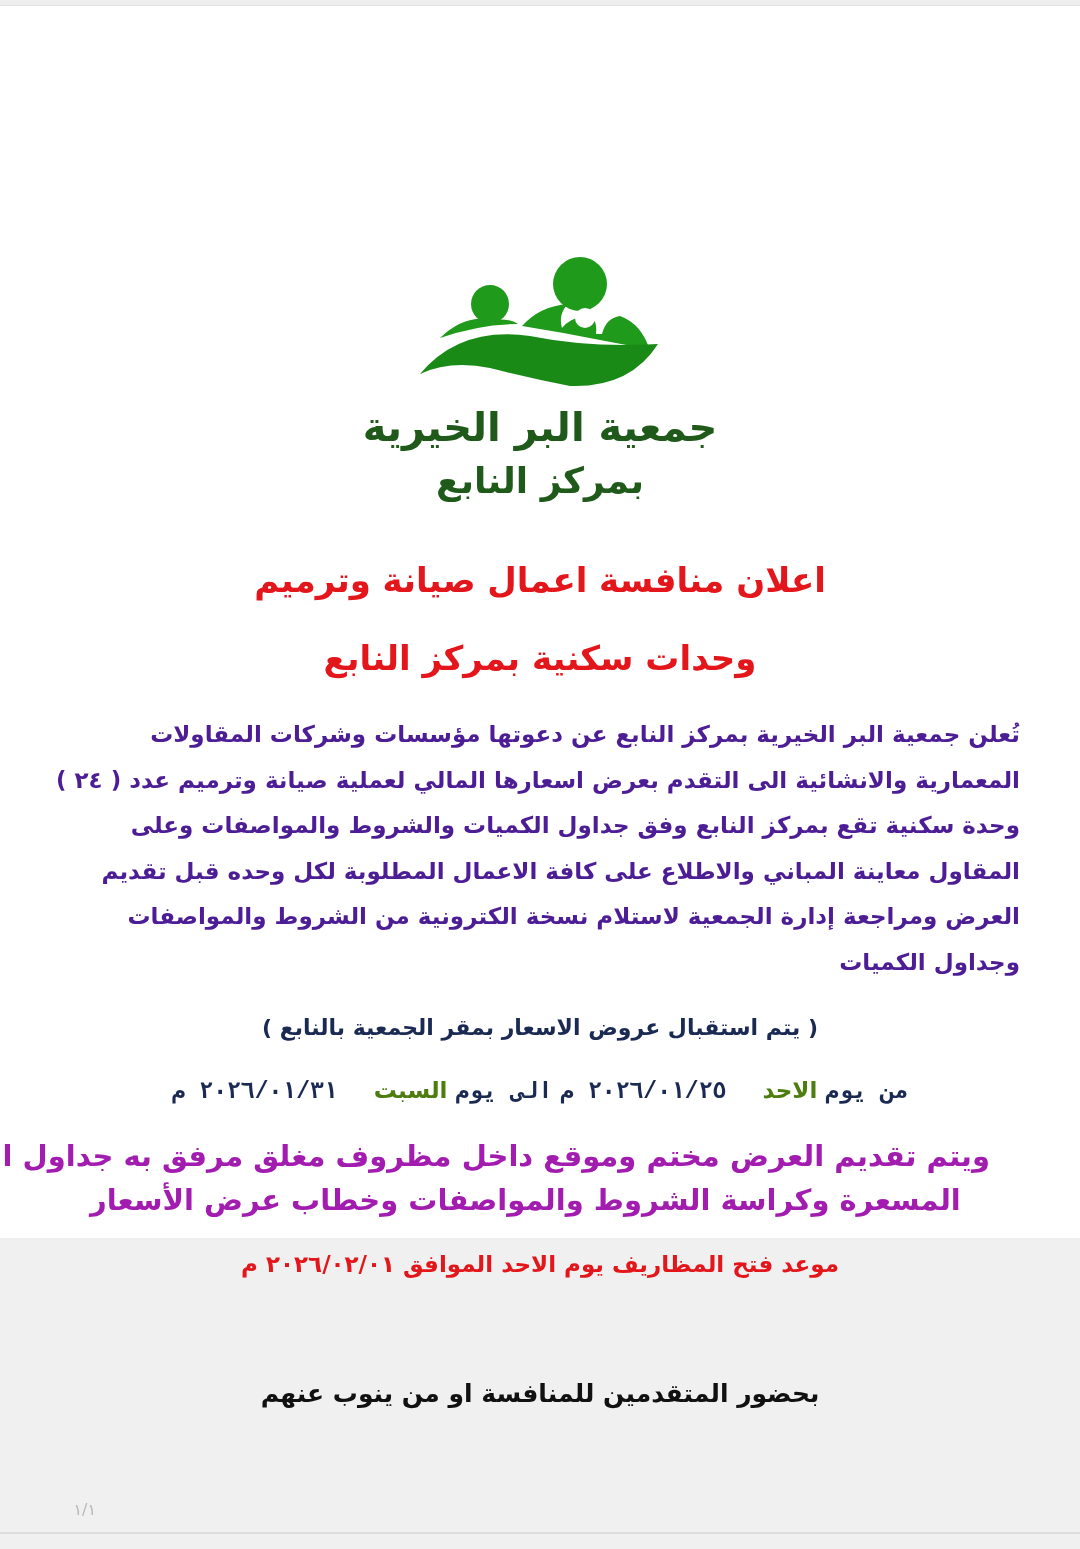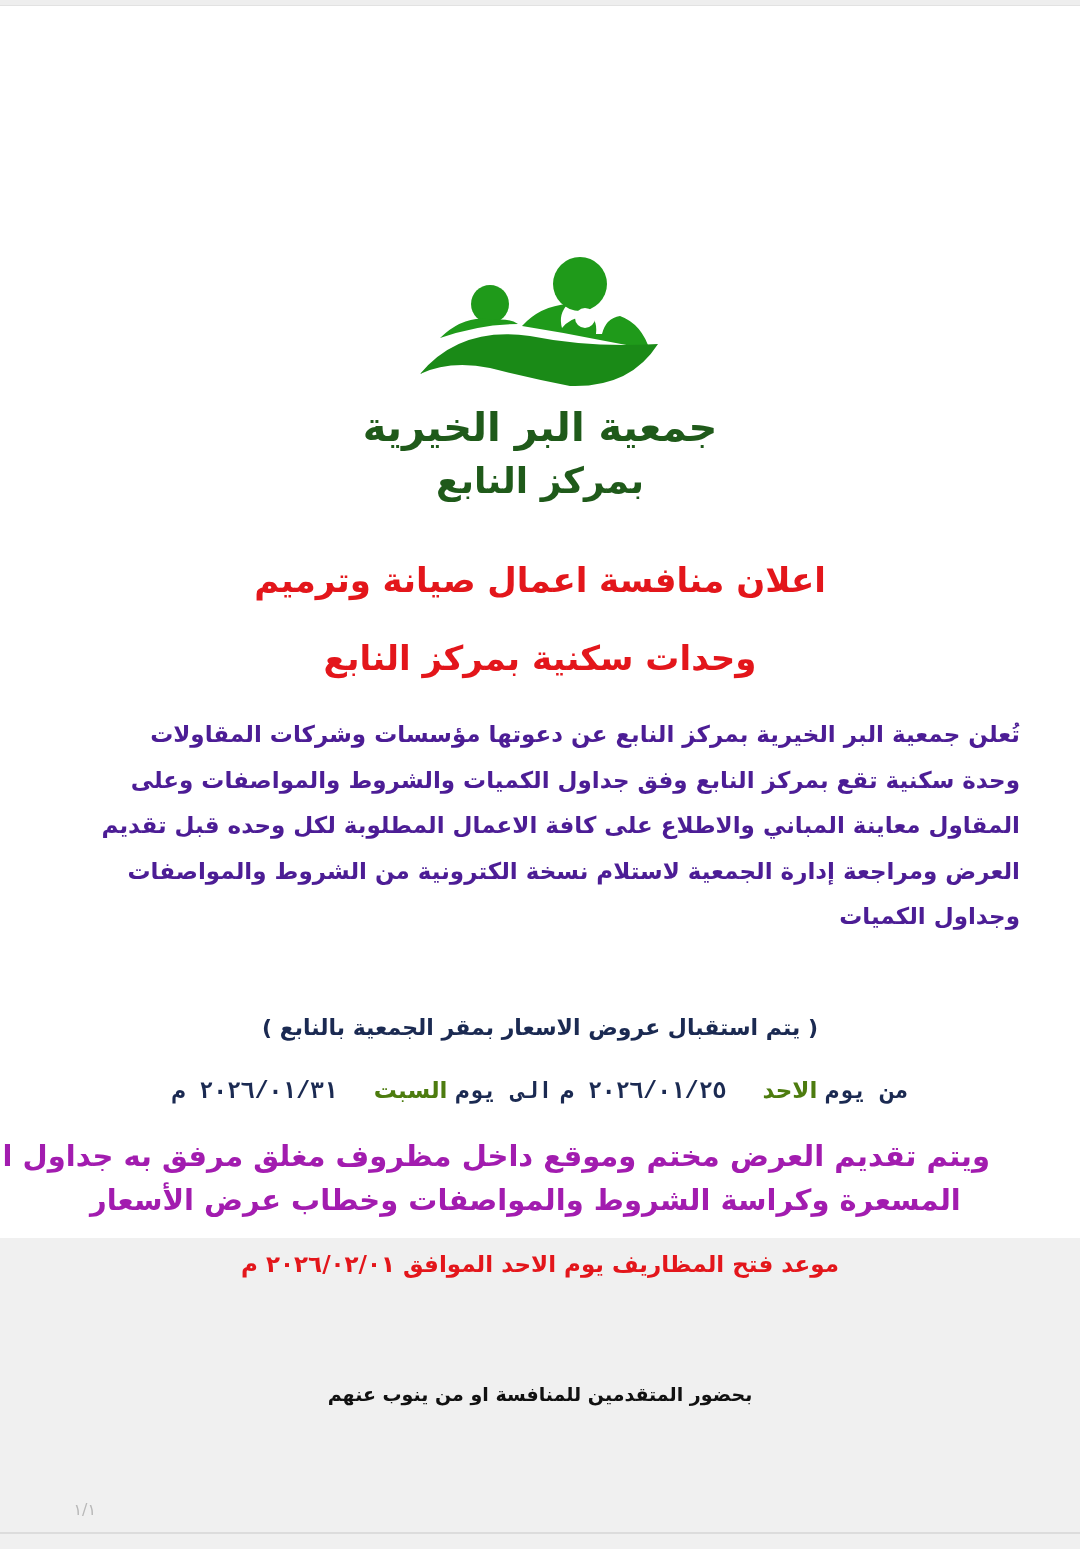--- a/index.html
+++ b/index.html
@@ -102,21 +102,21 @@
       text-align: left;
       direction: rtl;
       font-weight: bold;
       font-size: 29px;
       line-height: 44px;
       color: #a21caf;
     }
     .submission span { display: block; white-space: nowrap; }
     .opening { top: 1242px; font-size: 23px; line-height: 44px; color: #e3161b; }
     .time { top: 1306px; font-size: 23px; line-height: 44px; color: #111111; }
-    .attendance { top: 1372px; font-size: 19px; line-height: 44px; color: #111111; }
+    .attendance { top: 1372px; font-size: 25px; line-height: 44px; color: #111111; }
 
     .page-num {
       position: absolute;
       left: 36px;
       top: 1500px;
       width: 60px;
       font-size: 16px;
       color: #b8b8b8;
       font-family: "DejaVu Sans", sans-serif;
       direction: rtl;
@@ -146,20 +146,21 @@
   </svg>
 
   <div class="org-name org-line1" style="top:396px;">جمعية البر الخيرية</div>
   <div class="org-name org-line2" style="top:452px;">بمركز النابع</div>
 
   <div class="title title1" style="top:550px;">اعلان منافسة اعمال صيانة وترميم</div>
   <div class="title title2" style="top:628px;">وحدات سكنية بمركز النابع</div>
 
   <div class="body-para" style="top:706px;">
     <span>تُعلن جمعية البر الخيرية بمركز النابع عن دعوتها مؤسسات وشركات المقاولات</span>
+    <span>المعمارية والانشائية الى التقدم بعرض اسعارها المالي لعملية صيانة وترميم عدد ( ٢٤ )</span>
     <span>وحدة سكنية تقع بمركز النابع وفق جداول الكميات والشروط والمواصفات وعلى</span>
     <span>المقاول معاينة المباني والاطلاع على كافة الاعمال المطلوبة لكل وحده قبل تقديم</span>
     <span>العرض ومراجعة إدارة الجمعية لاستلام نسخة الكترونية من الشروط والمواصفات</span>
     <span>وجداول الكميات</span>
   </div>
 
   <div class="center-line reception" style="top:1002px;">(  يتم استقبال عروض الاسعار بمقر الجمعية بالنابع )</div>
 
   <div class="center-line dates" style="top:1062px;">
     <span class="navy">من يوم</span>

